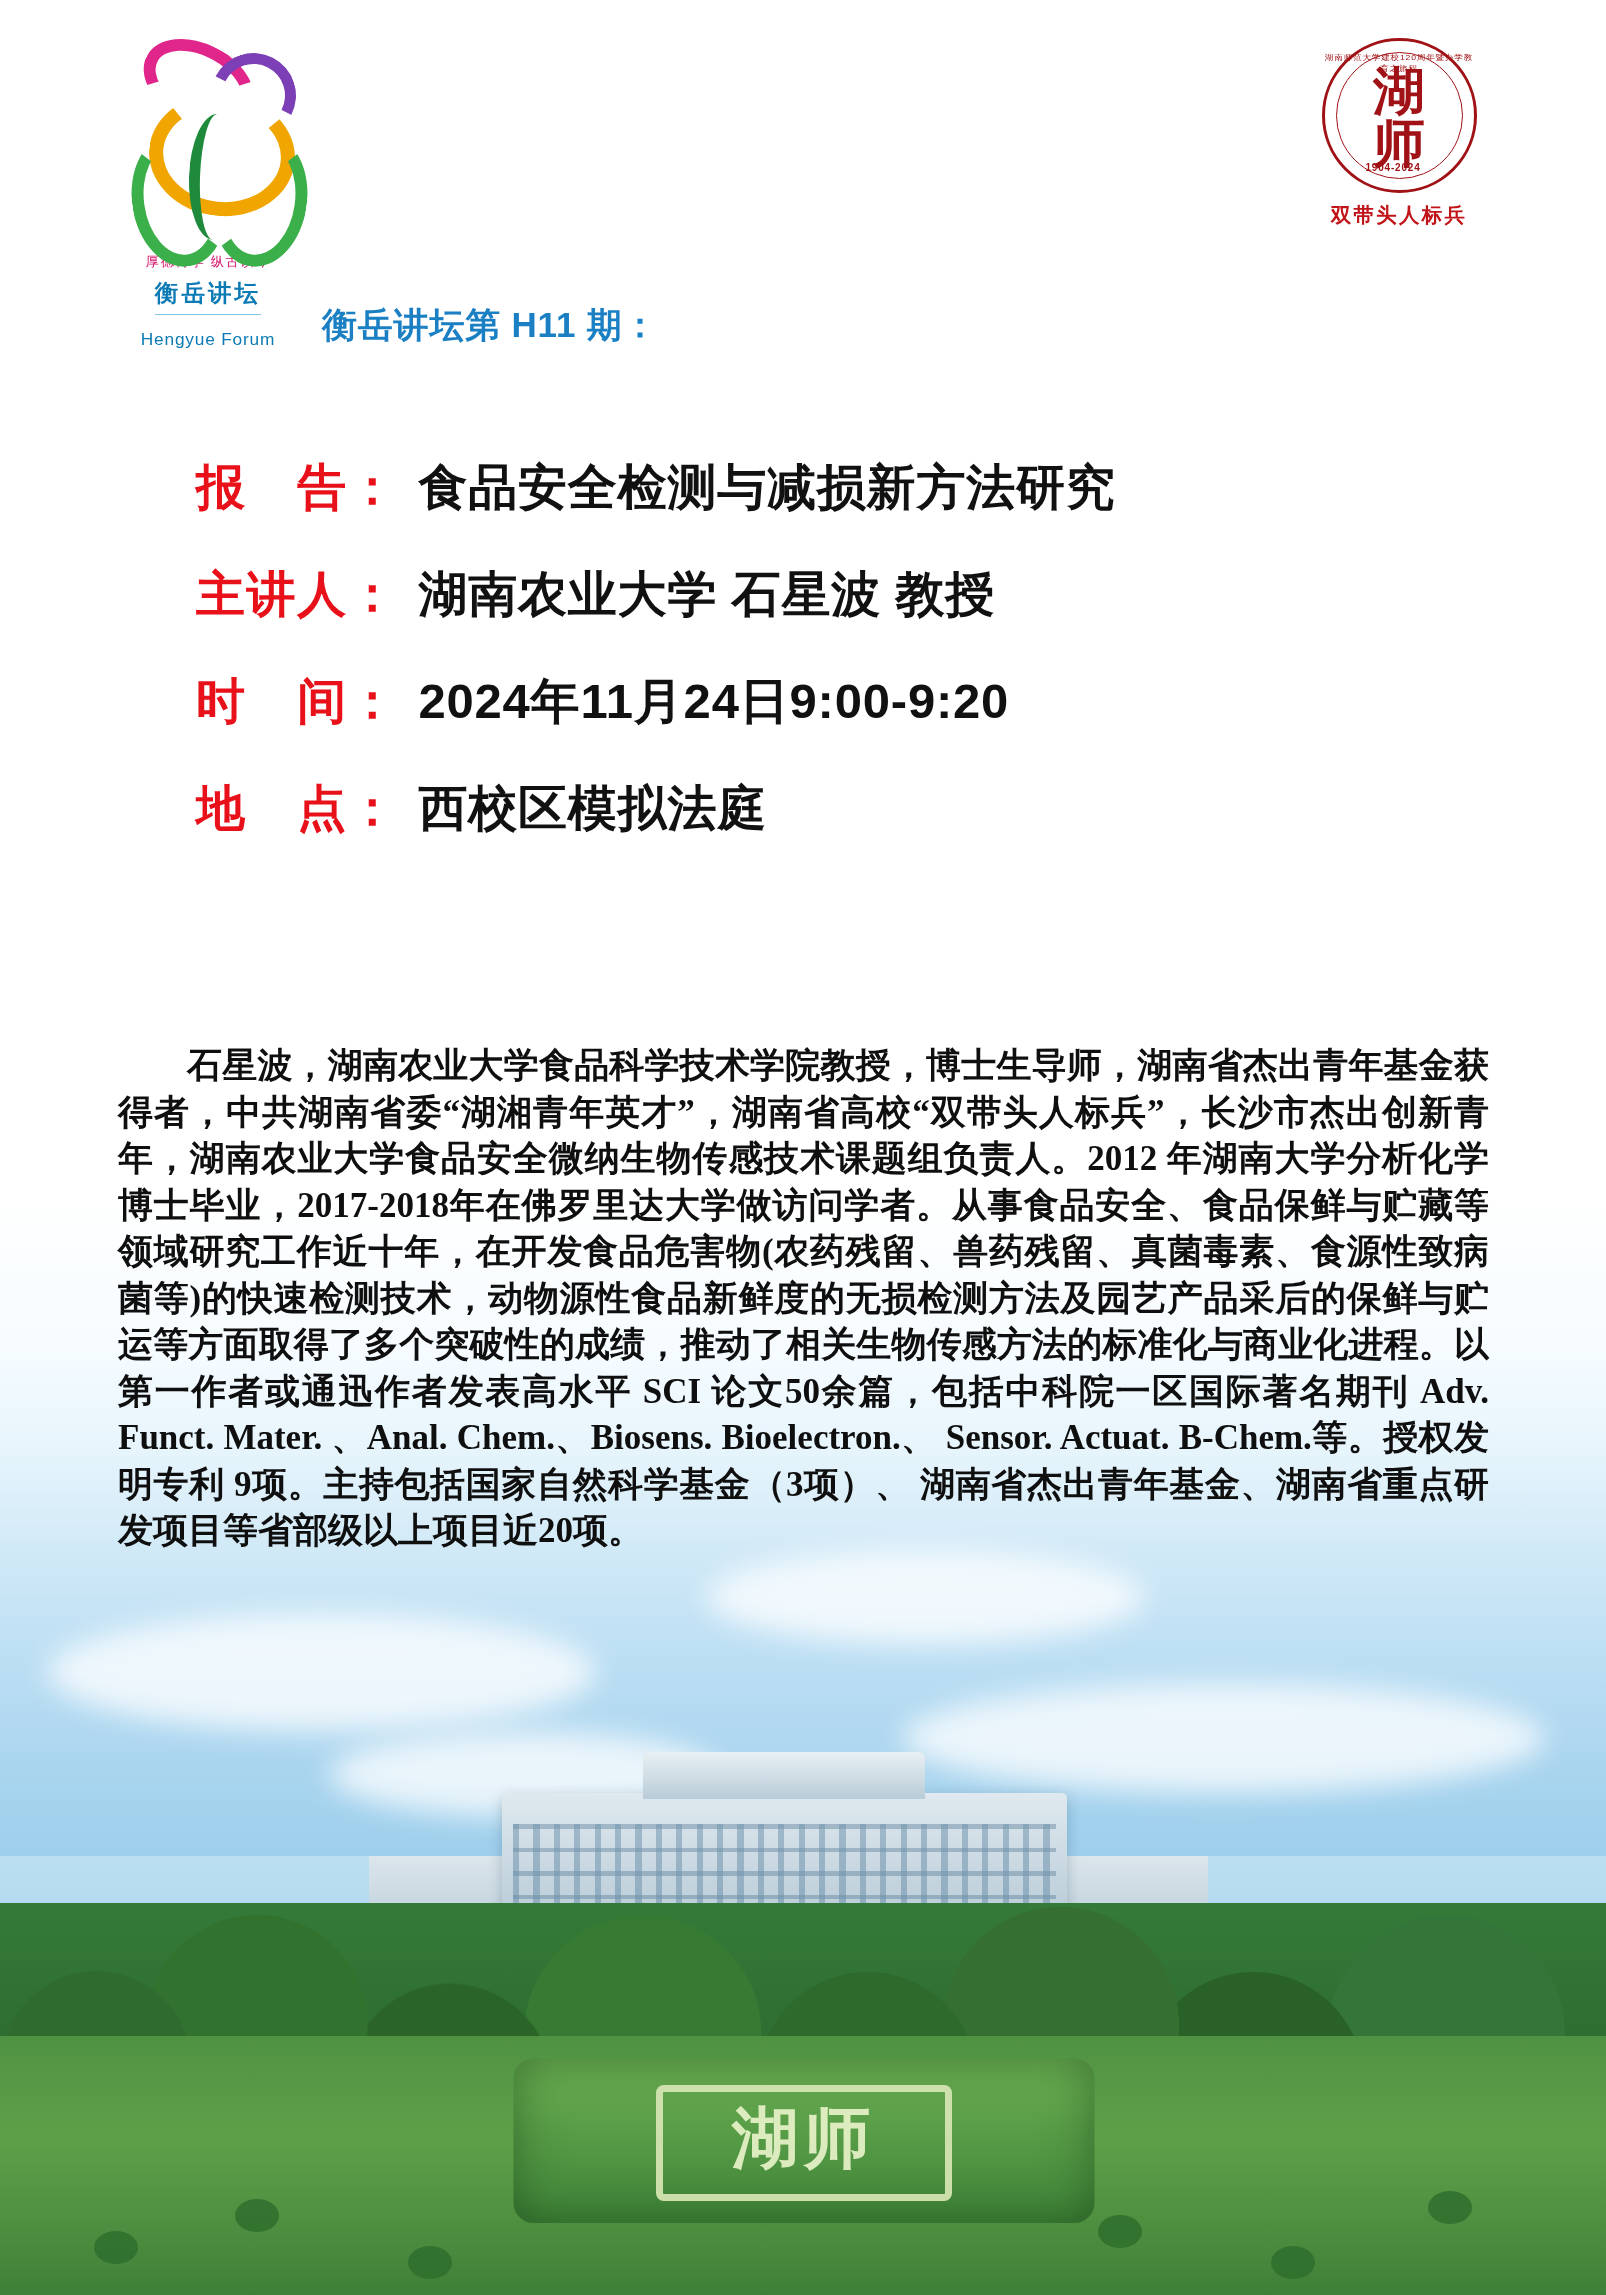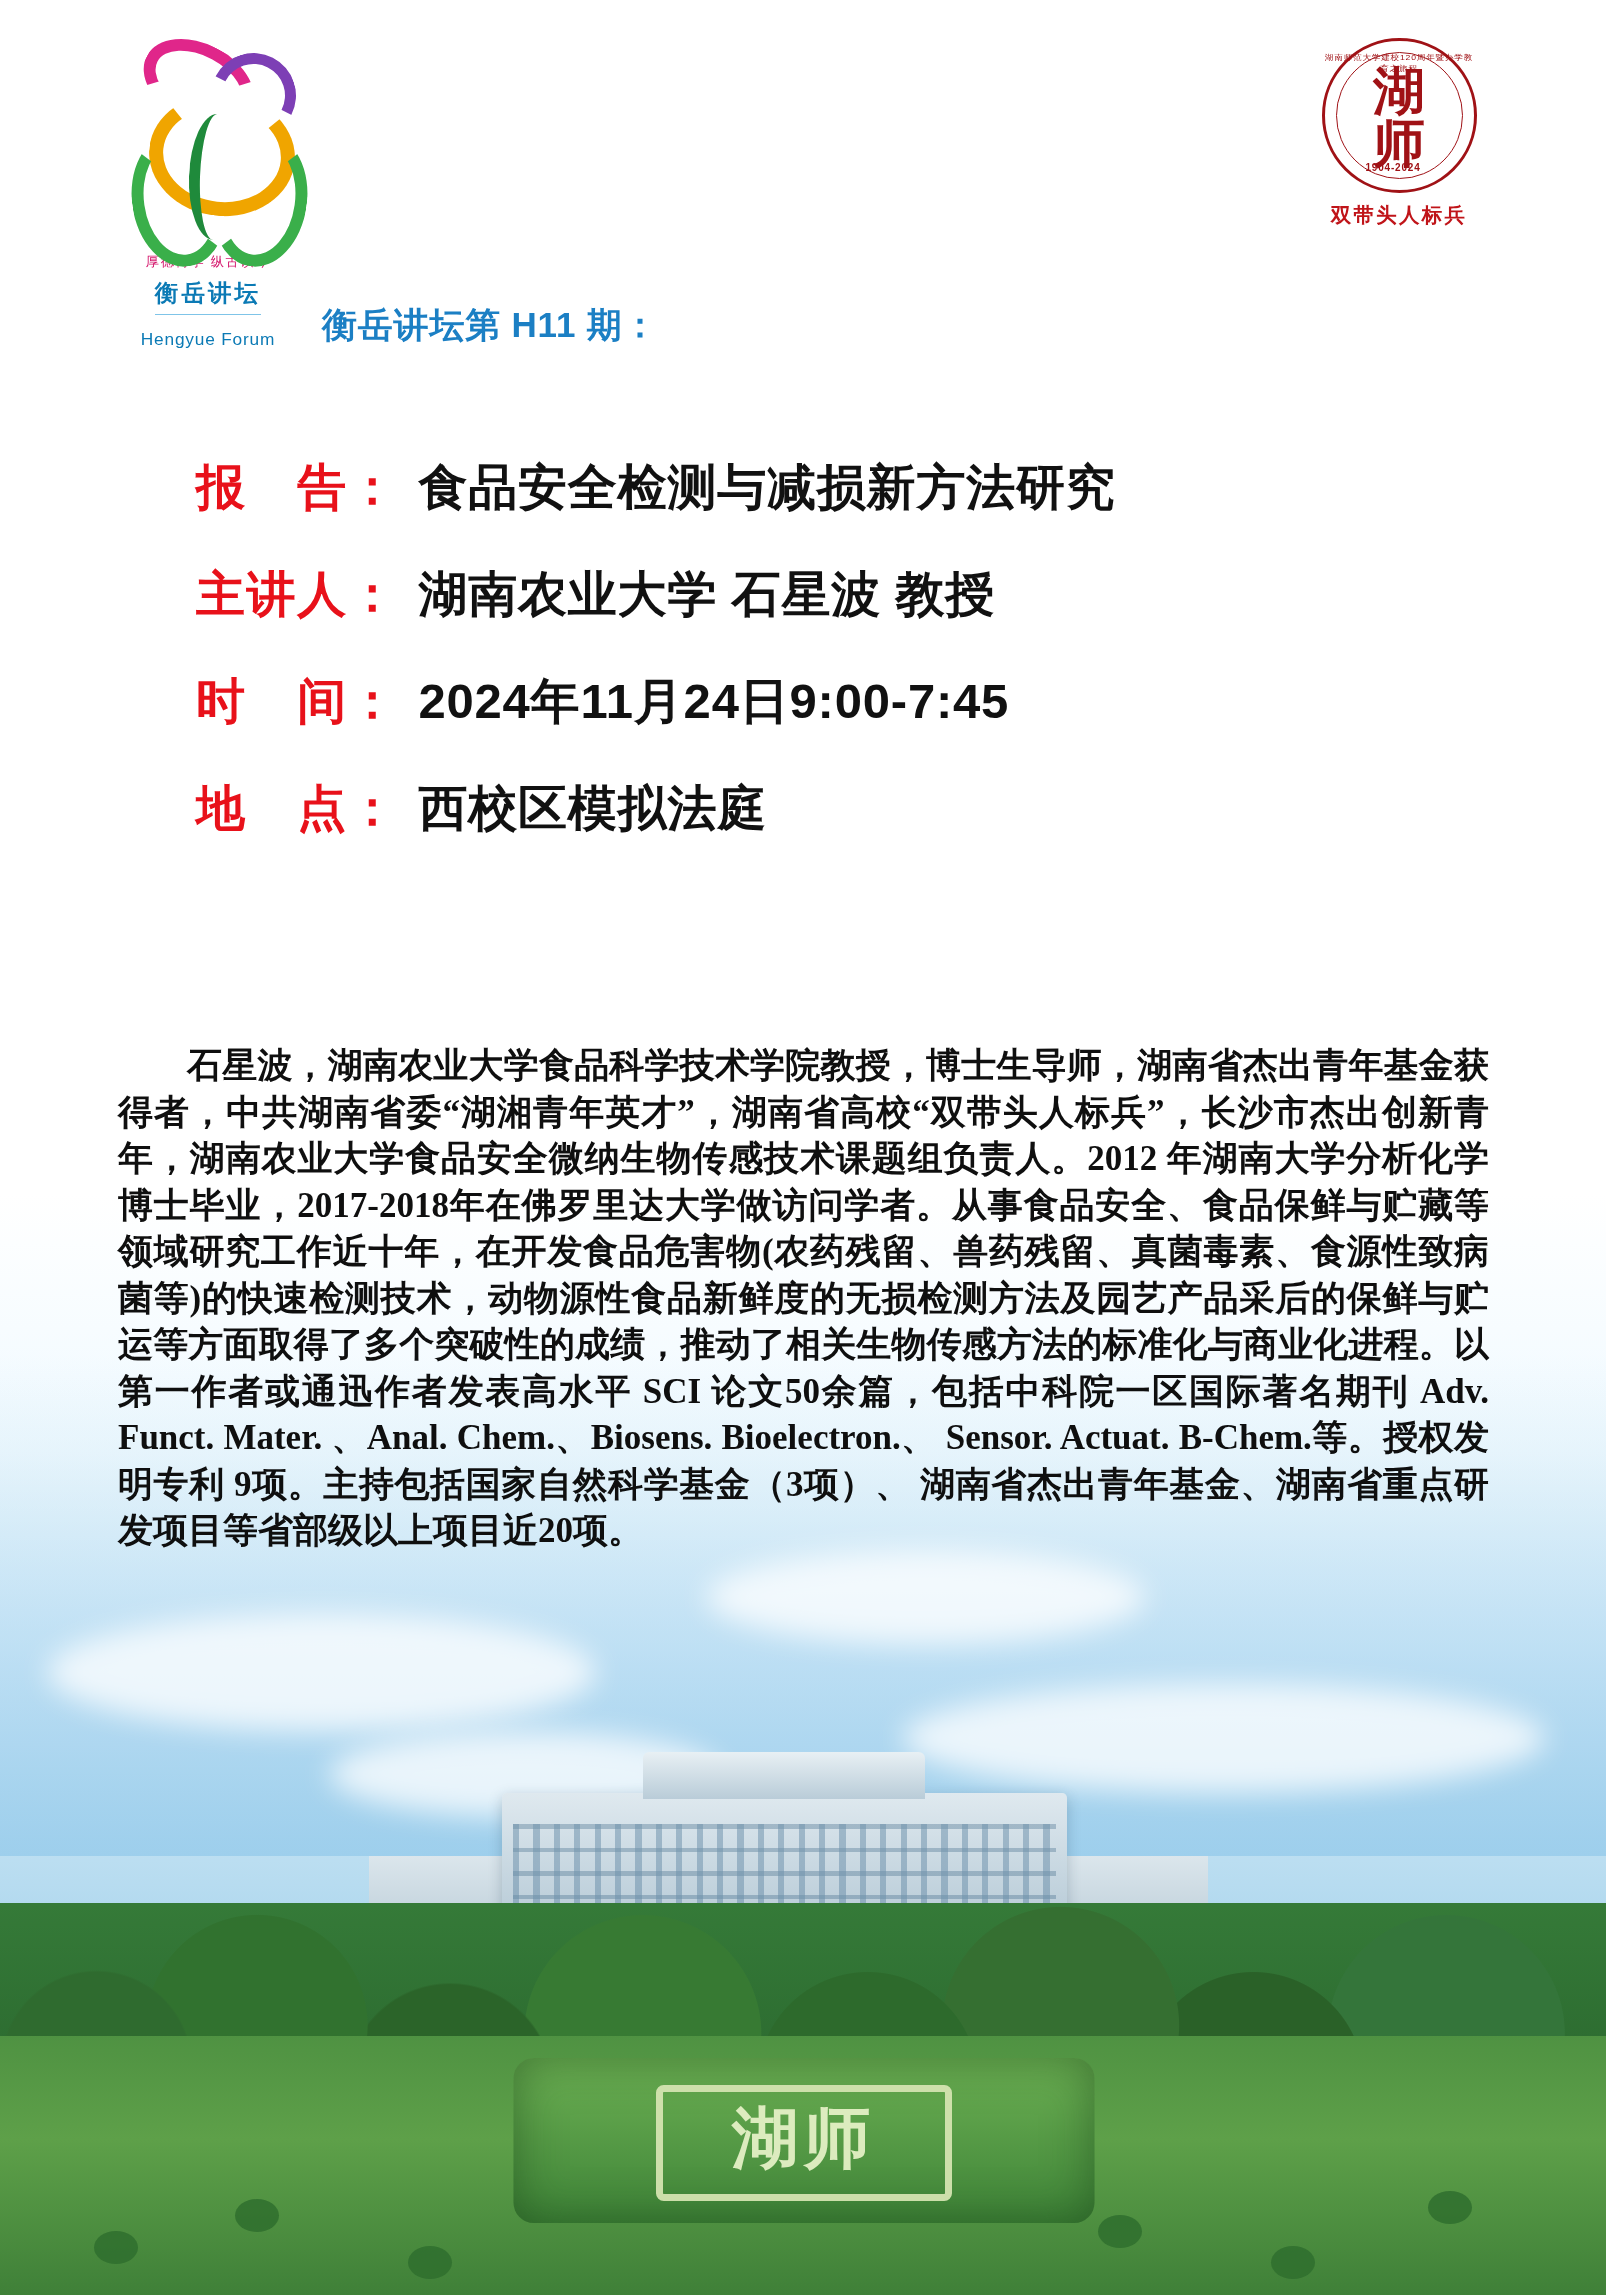--- a/index.html
+++ b/index.html
@@ -434,21 +434,21 @@
     <div class="info-row">
       <span class="info-label">报　告：</span>
       <span class="info-value">食品安全检测与减损新方法研究</span>
     </div>
     <div class="info-row">
       <span class="info-label">主讲人：</span>
       <span class="info-value">湖南农业大学 石星波 教授</span>
     </div>
     <div class="info-row">
       <span class="info-label">时　间：</span>
-      <span class="info-value">2024年11月24日9:00-7:45</span>
+      <span class="info-value">2024年11月24日9:00-9:20</span>
     </div>
     <div class="info-row">
       <span class="info-label">地　点：</span>
       <span class="info-value">西校区模拟法庭</span>
     </div>
   </div>
 
   <div class="bio">石星波，湖南农业大学食品科学技术学院教授，博士生导师，湖南省杰出青年基金获得者，中共湖南省委“湖湘青年英才”，湖南省高校“双带头人标兵”，长沙市杰出创新青年，湖南农业大学食品安全微纳生物传感技术课题组负责人。2012 年湖南大学分析化学博士毕业，2017-2018年在佛罗里达大学做访问学者。从事食品安全、食品保鲜与贮藏等领域研究工作近十年，在开发食品危害物(农药残留、兽药残留、真菌毒素、食源性致病菌等)的快速检测技术，动物源性食品新鲜度的无损检测方法及园艺产品采后的保鲜与贮运等方面取得了多个突破性的成绩，推动了相关生物传感方法的标准化与商业化进程。以第一作者或通迅作者发表高水平 SCI 论文50余篇，包括中科院一区国际著名期刊 Adv. Funct. Mater. 、Anal. Chem.、Biosens. Bioelectron.、 Sensor. Actuat. B-Chem.等。授权发明专利 9项。主持包括国家自然科学基金（3项）、 湖南省杰出青年基金、湖南省重点研发项目等省部级以上项目近20项。</div>
 
 </div>

